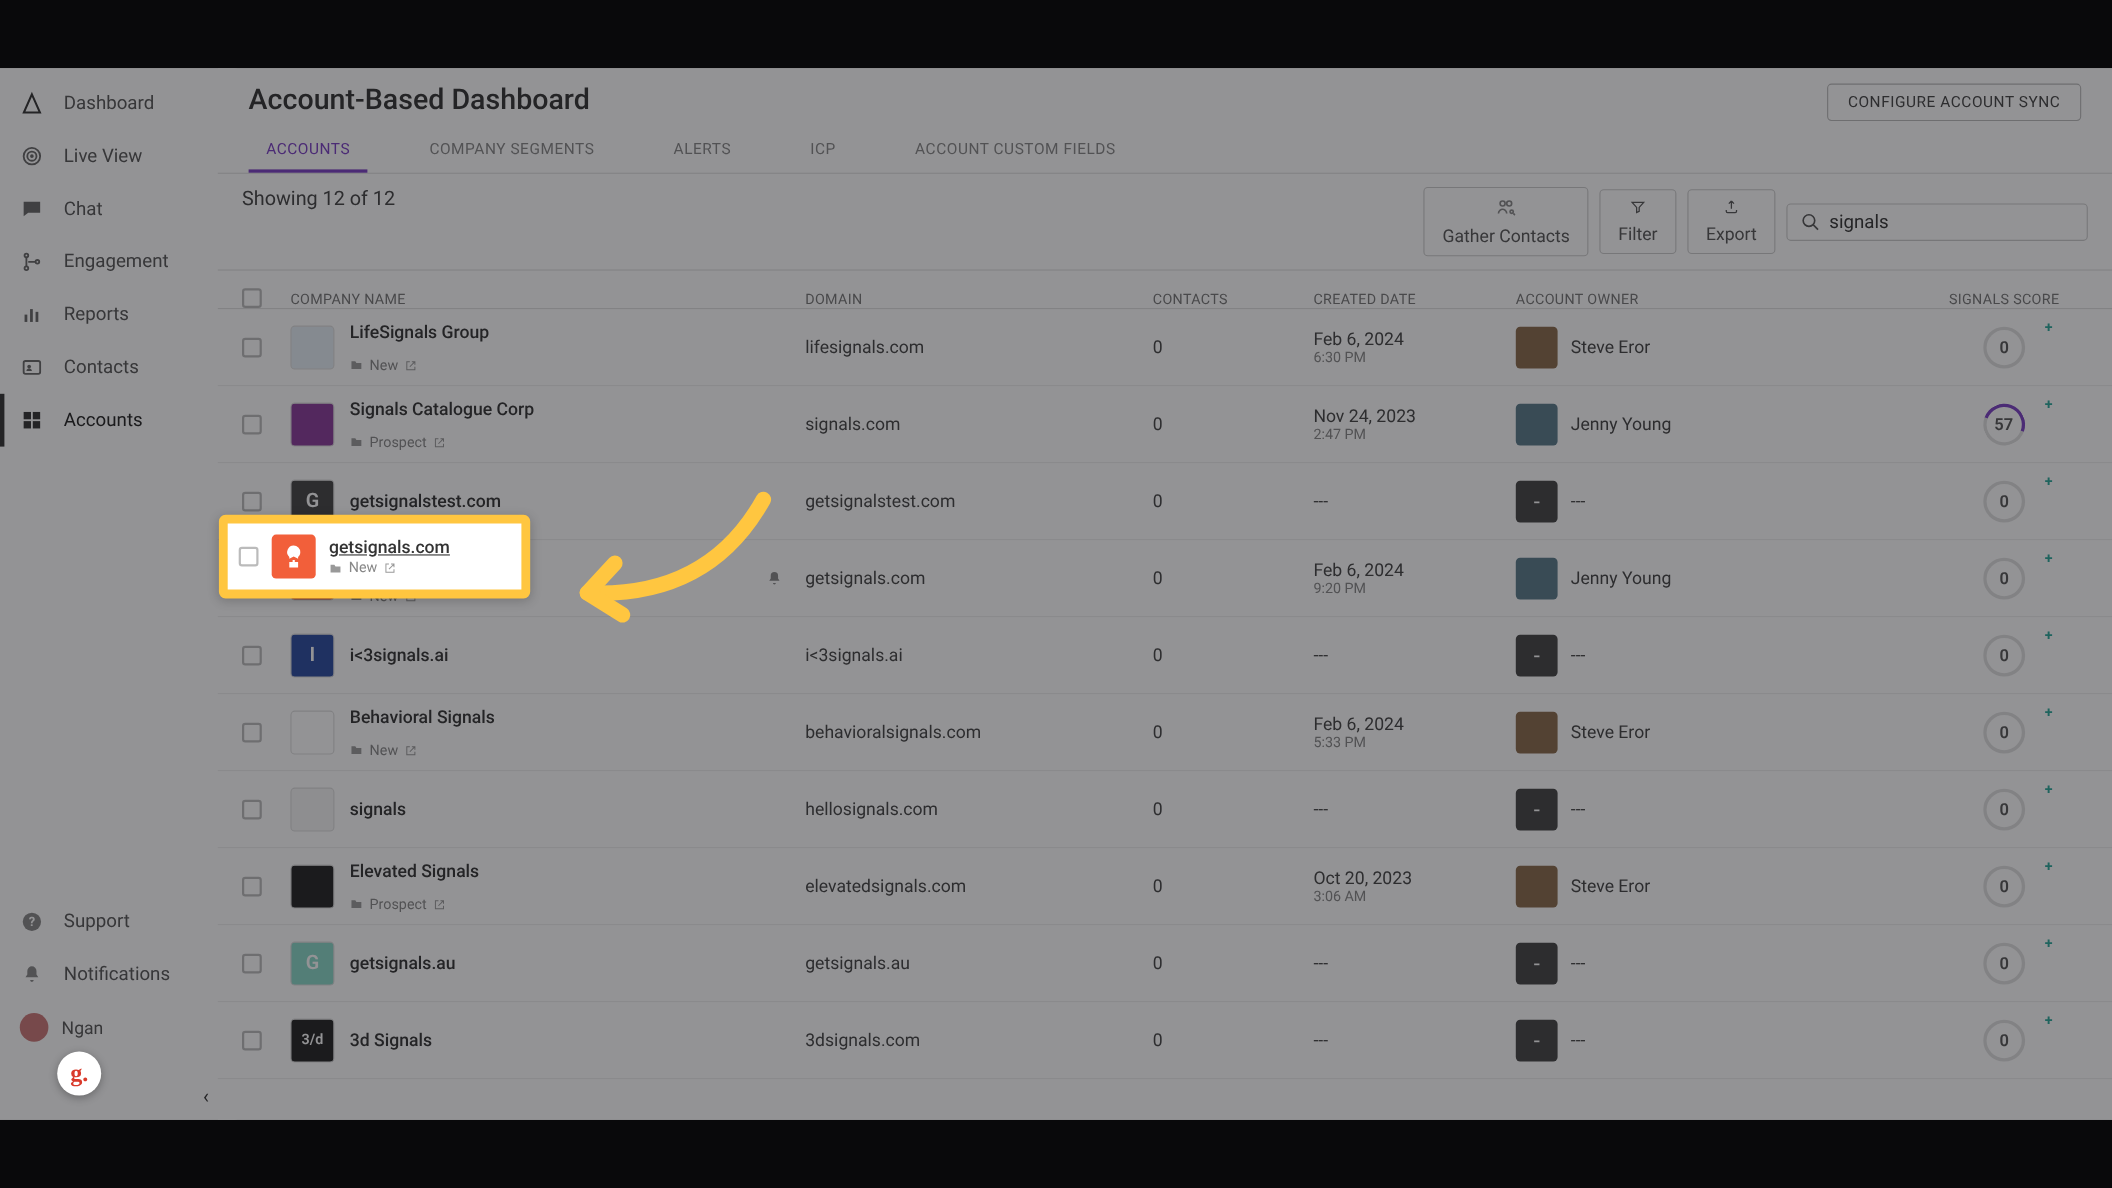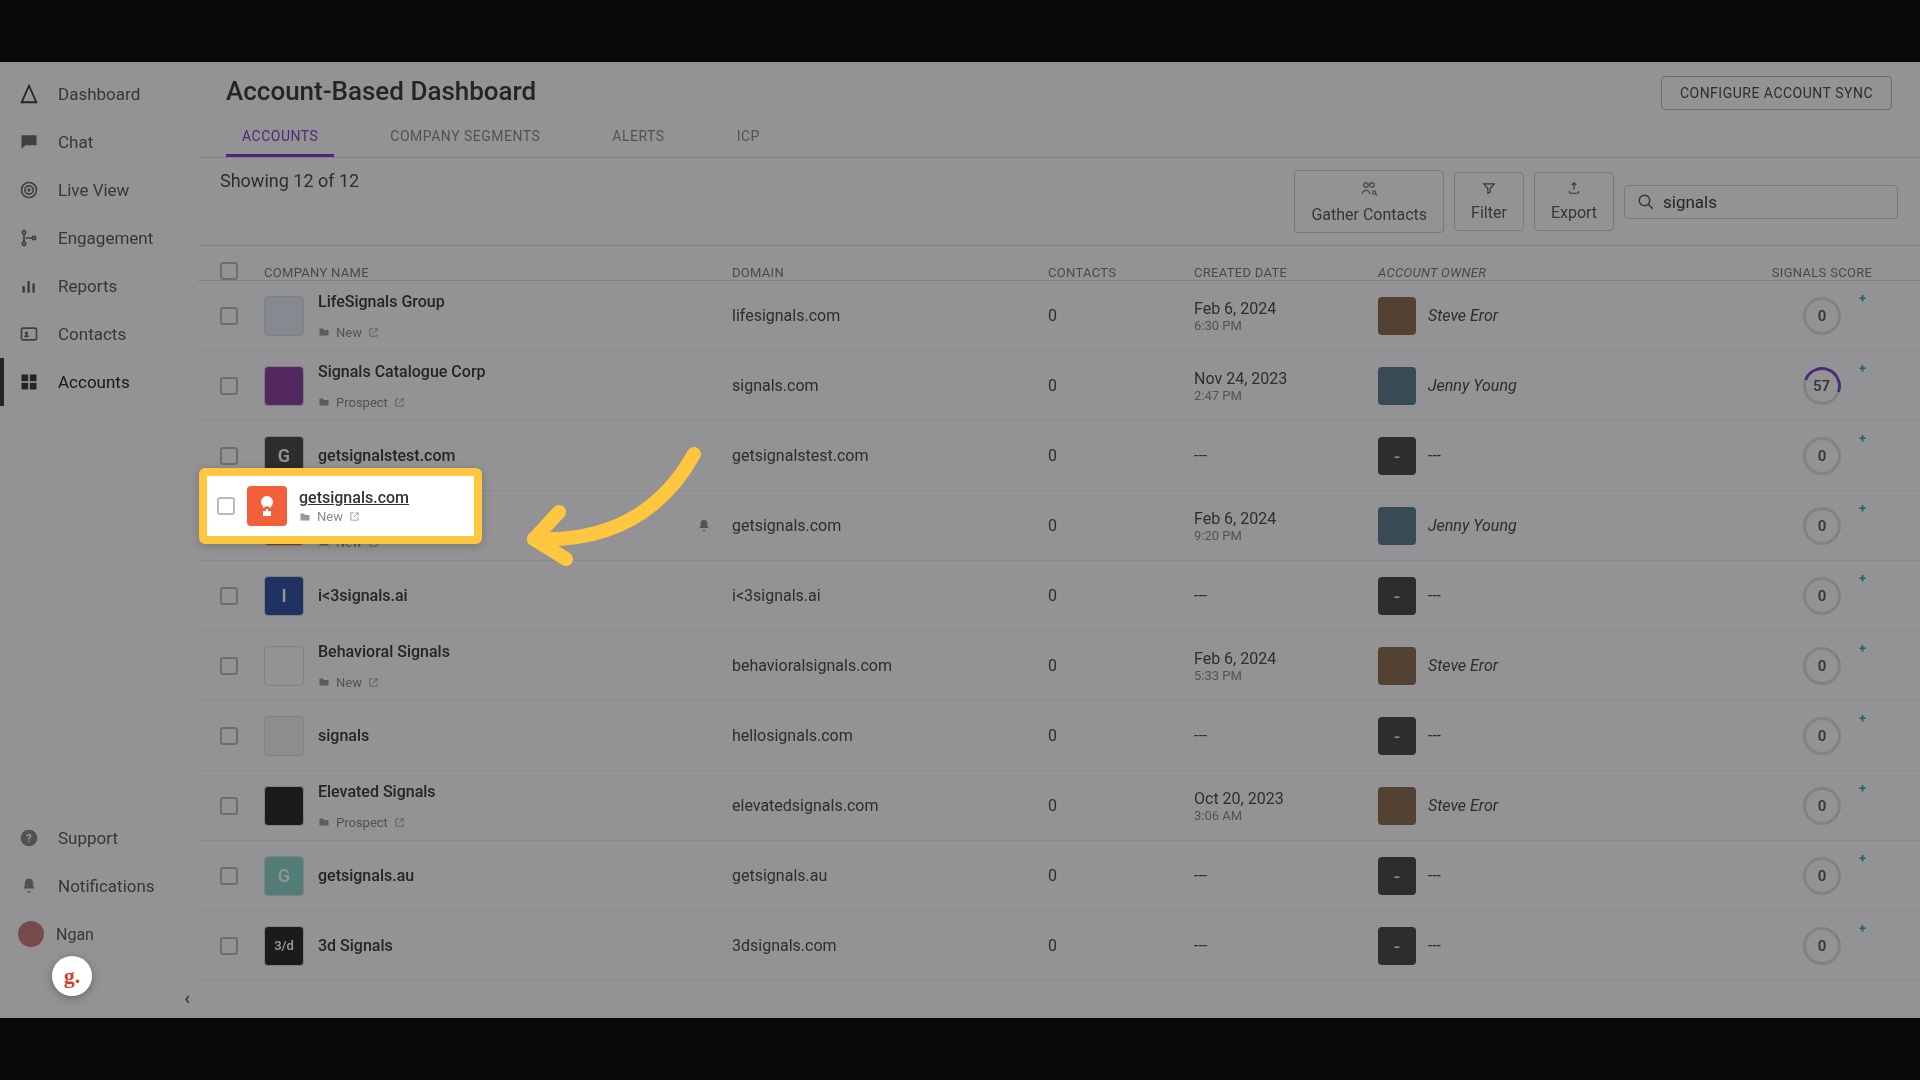--- a/index.html
+++ b/index.html
@@ -27,21 +27,21 @@
 .tool-btn { display:flex; align-items:center; gap:8px; border:1px solid #ccc; background:#fff; padding:8px 16px; border-radius:4px; font-size:16px; color:#555; cursor:pointer;flex-direction:column; }
 .search-box { display:flex; align-items:center; border:1px solid #ccc; border-radius:4px; padding:6px 12px; min-width:250px; }
 .search-box input { border:none; outline:none; font-size:17px; color:#333; flex:1; background:transparent; }
 .table { width:100%; }
 .thead { display:flex; align-items:flex-end; height:36px; border-top:1px solid #e0e0e0; border-bottom:1px solid #e0e0e0; padding-left:22px; font-size:13px; color:#777; text-transform:uppercase; letter-spacing:0.3px; }
 .col-chk { width:44px; }
 .col-company { width:468px; }
 .col-domain { width:316px; }
 .col-contacts { width:146px; }
 .col-created { width:184px; }
-.col-owner { width:346px;font-style:italic; }
+.col-owner { width:346px; }
 .col-score { flex:1; text-align:center; }
 .row { display:flex; align-items:center; min-height:70px; border-bottom:1px solid #eee; padding-left:22px; font-size:16px; color:#444; }
 .chk-box { width:18px; height:18px; border:2px solid #bbb; border-radius:3px; }
 .company-cell { display:flex; align-items:center; gap:14px; }
 .logo { width:40px; height:40px; border-radius:4px; display:flex; align-items:center; justify-content:center; font-size:18px; font-weight:600; color:#fff; border:1px solid #ddd; flex-shrink:0; }
 .company-meta { display:flex; flex-direction:column; gap:14px;justify-content:flex-end; }
 .company-name { font-weight:500; color:#333; }
 .company-tag { display:flex; align-items:center; gap:6px; font-size:13px; color:#888; }
 .date-cell { display:flex; flex-direction:column; }
 .date-top { font-size:16px; color:#444; }
@@ -75,35 +75,35 @@
         <div class="sidebar-item">
           <span class="sidebar-icon">
             <svg width="22" height="22" viewBox="0 0 24 24" fill="none" stroke="#333" stroke-width="2">
               <path d="M12 3l8 18H4z"></path>
             </svg>
           </span>
           <span>Dashboard</span>
         </div>
         <div class="sidebar-item">
           <span class="sidebar-icon">
-            <svg width="20" height="20" viewBox="0 0 24 24" fill="#666">
-              <path d="M3 4h18v12H8l-5 4z"></path>
-            </svg>
-          </span>
-          <span>Chat</span>
-        </div>
-        <div class="sidebar-item">
-          <span class="sidebar-icon">
             <svg width="20" height="20" viewBox="0 0 24 24" fill="none" stroke="#666" stroke-width="2">
               <circle cx="12" cy="12" r="9"></circle>
               <circle cx="12" cy="12" r="5"></circle>
               <circle cx="12" cy="12" r="1" fill="#666"></circle>
             </svg>
           </span>
           <span>Live View</span>
+        </div>
+        <div class="sidebar-item">
+          <span class="sidebar-icon">
+            <svg width="20" height="20" viewBox="0 0 24 24" fill="#666">
+              <path d="M3 4h18v12H8l-5 4z"></path>
+            </svg>
+          </span>
+          <span>Chat</span>
         </div>
         <div class="sidebar-item">
           <span class="sidebar-icon">
             <svg width="20" height="20" viewBox="0 0 24 24" fill="none" stroke="#666" stroke-width="2">
               <circle cx="6" cy="5" r="2"></circle>
               <circle cx="6" cy="19" r="2"></circle>
               <circle cx="18" cy="12" r="2"></circle>
               <path d="M6 7v10M8 12h8"></path>
             </svg>
           </span>
@@ -170,20 +170,21 @@
   <div class="main">
     <div class="page-header">
       <div class="page-title">Account-Based Dashboard</div>
       <button class="config-btn">CONFIGURE ACCOUNT SYNC</button>
     </div>
     <div class="tabs" id="tabs-row">
         <div class="tab active">ACCOUNTS</div>
         <div class="tab">COMPANY SEGMENTS</div>
         <div class="tab">ALERTS</div>
         <div class="tab">ICP</div>
+        <div class="tab">ACCOUNT CUSTOM FIELDS</div>
       </div>
     <div class="toolbar">
       <div class="showing">Showing 12 of  12</div>
       <div class="toolbar-right">
         <div class="tool-btn">
           <svg width="18" height="18" viewBox="0 0 24 24" fill="none" stroke="#888" stroke-width="2">
               <circle cx="8" cy="8" r="3"></circle>
               <circle cx="16" cy="8" r="3"></circle>
               <path d="M3 20c0-3 3-5 5-5s5 2 5 5"></path>
               <circle cx="19" cy="18" r="2"></circle>

